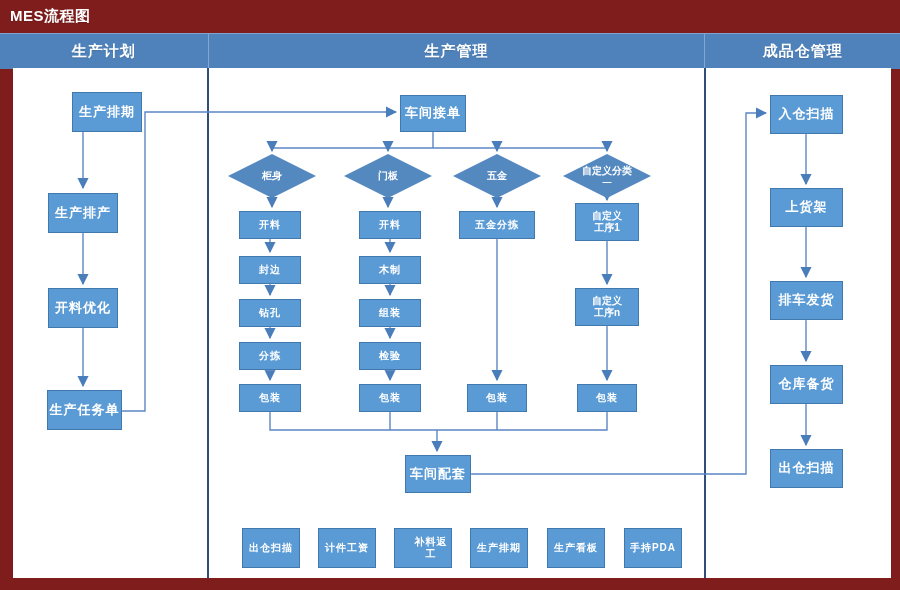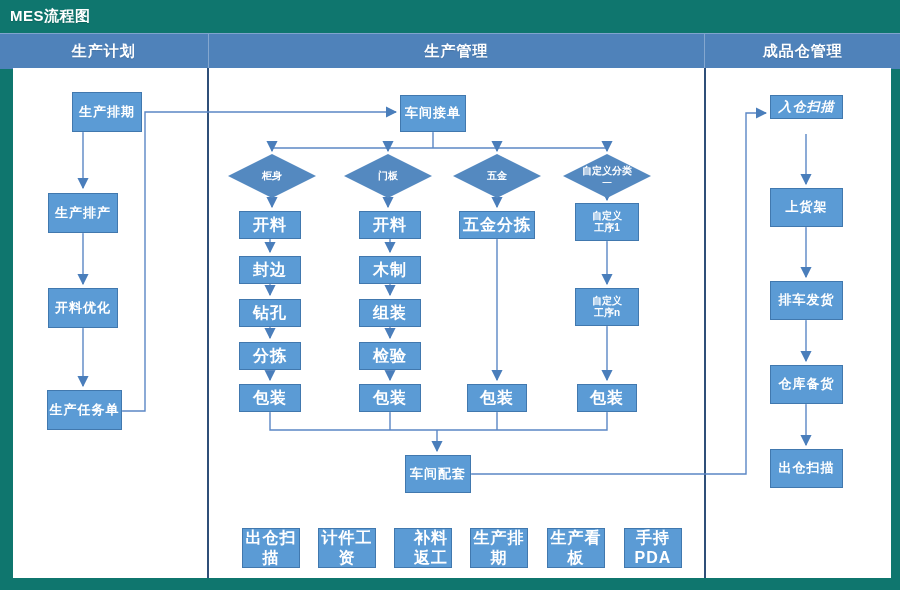--- a/index.html
+++ b/index.html
@@ -1,18 +1,18 @@
 <!DOCTYPE html>
 <html><head>
 <meta charset="utf-8">
 <style>
   html,body{margin:0;padding:0;background:#333;}
   #canvas{
     position:relative;width:900px;height:590px;overflow:hidden;
-    background:#0f766e;
+    background:#7f1d1d;
     font-family:"Liberation Sans","DejaVu Sans",sans-serif;
   }
   
   .page-title{
     position:absolute;left:10px;top:7px;color:#fff;font-size:15px;font-weight:bold;
     letter-spacing:.5px;text-shadow:0 1px 1px rgba(0,0,0,.15);
   }
   
   .header-band{
     position:absolute;left:0;top:33px;width:900px;height:35px;
@@ -34,21 +34,21 @@
   .divider{position:absolute;top:68px;width:2px;height:510px;background:#2f4f78;}
   #divider-1{left:207px;}
   #divider-2{left:704px;}
   
   .node{
     position:absolute;background:#5b9bd5;border:1px solid #4178ae;
     color:#fff;font-weight:bold;display:flex;align-items:center;justify-content:center;
     text-align:center;font-size:13px;letter-spacing:1px;line-height:1.25;
     box-sizing:border-box;box-shadow:0 0 0 1px rgba(255,255,255,.12);
   }
-  .node.small{font-size:16px;}
+  .node.small{font-size:10px;}
   .node.tiny{font-size:10px;letter-spacing:0;padding:1px 15px;}
   .diamond{position:absolute;}
   .diamond .shape{
     position:absolute;left:0;top:0;right:0;bottom:0;background:#5489c0;
     clip-path:polygon(50% 0,100% 50%,50% 100%,0 50%);
   }
   .diamond .dlabel{
     position:absolute;left:0;top:0;right:0;bottom:0;
     display:flex;flex-direction:column;align-items:center;justify-content:center;
     color:#fff;font-weight:bold;font-size:10px;line-height:1.15;letter-spacing:0;
@@ -180,19 +180,19 @@
 
   <div class="node" style="left:405px;top:455px;width:66px;height:38px;">车间配套</div>
 
   <div class="node small" style="left:242px;top:528px;width:58px;height:40px;">出仓扫描</div>
   <div class="node small" style="left:318px;top:528px;width:58px;height:40px;">计件工资</div>
   <div class="node small" style="left:394px;top:528px;width:58px;height:40px;padding-left:16px;">补料返工</div>
   <div class="node small" style="left:470px;top:528px;width:58px;height:40px;">生产排期</div>
   <div class="node small" style="left:547px;top:528px;width:58px;height:40px;">生产看板</div>
   <div class="node small" style="left:624px;top:528px;width:58px;height:40px;">手持PDA</div>
 
-  <div class="node" style="left:770px;top:95px;width:73px;height:24px;font-style:italic;">入仓扫描</div>
+  <div class="node" style="left:770px;top:95px;width:73px;height:39px;">入仓扫描</div>
   <div class="node" style="left:770px;top:188px;width:73px;height:39px;">上货架</div>
   <div class="node" style="left:770px;top:281px;width:73px;height:39px;">排车发货</div>
   <div class="node" style="left:770px;top:449px;width:73px;height:39px;">出仓扫描</div>
   <div class="node" style="left:770px;top:365px;width:73px;height:39px;">仓库备货</div>
 
 </div>
 
 </body></html>

